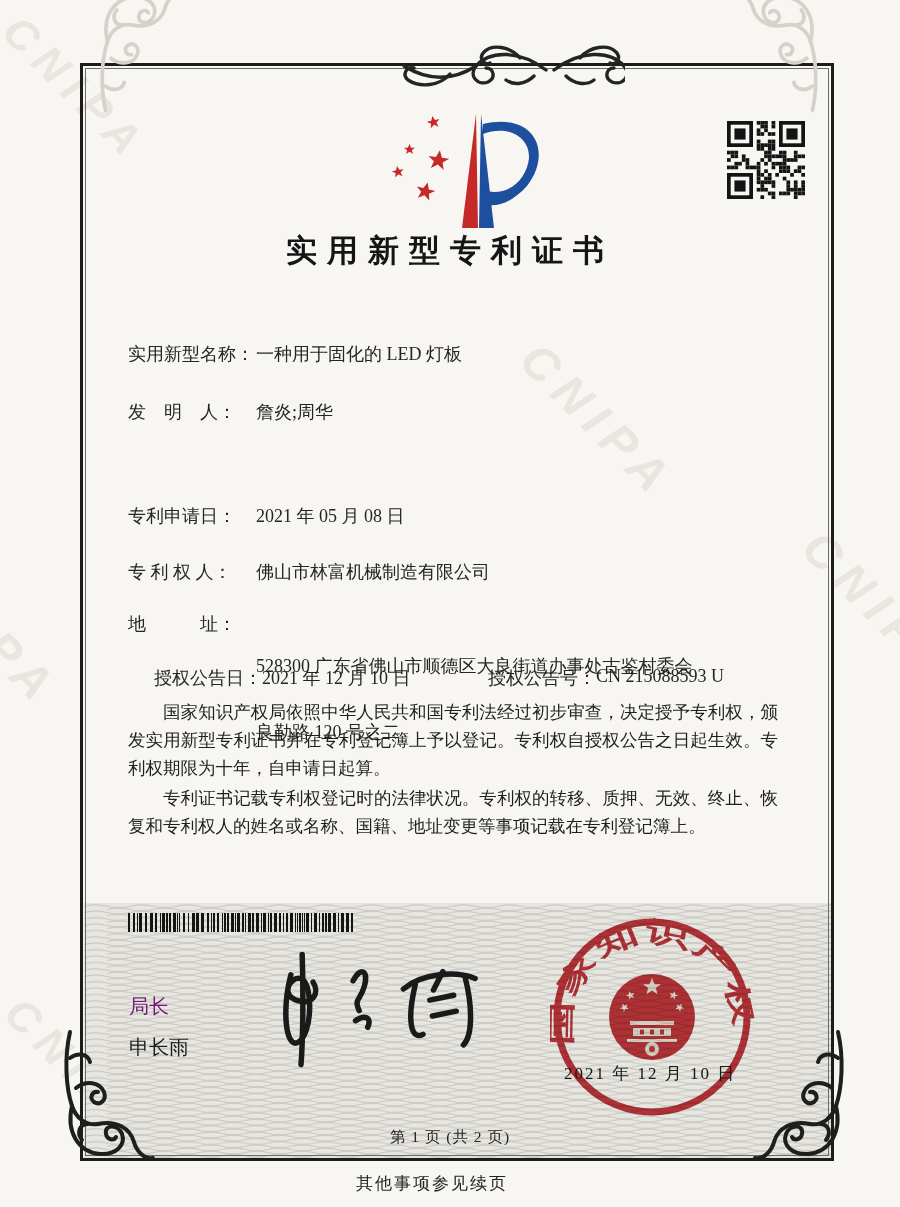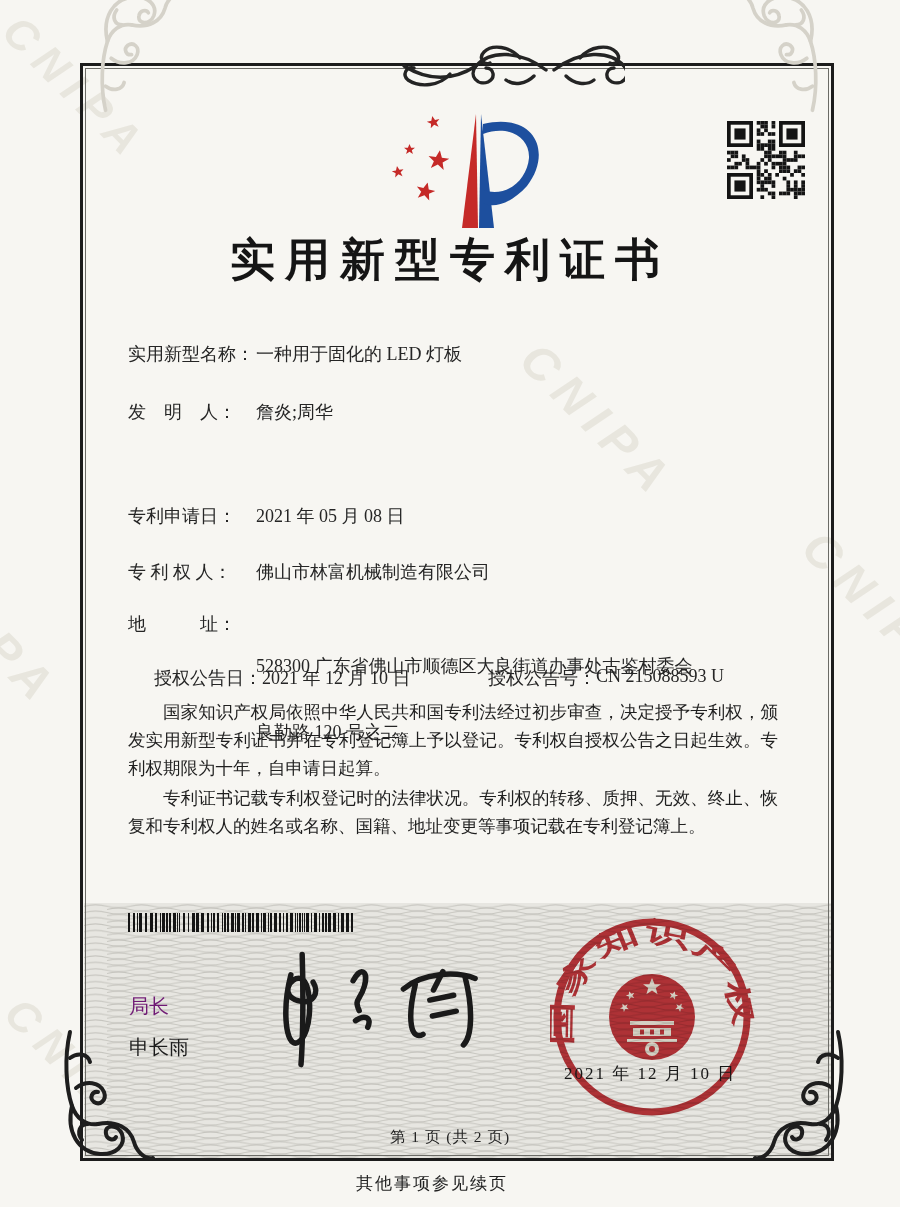--- a/index.html
+++ b/index.html
@@ -28,21 +28,21 @@
   .orn{position:absolute;z-index:3;pointer-events:none;}
   
   .cert-no{
     position:absolute;left:126px;top:116px;font-size:19px;letter-spacing:2px;
     color:#2a2a2a;z-index:3;
   }
   .logo{position:absolute;left:383px;top:108px;z-index:3;}
   .qr{position:absolute;left:727px;top:121px;z-index:3;}
   .title{
     position:absolute;left:0;top:230px;width:100%;text-align:center;
-    font-size:45px;font-weight:bold;letter-spacing:10px;color:#151515;z-index:3;
+    font-size:31px;font-weight:bold;letter-spacing:10px;color:#151515;z-index:3;
   }
   
   .field{position:absolute;left:128px;font-size:18px;color:#252525;z-index:3;display:flex;}
   .field .lbl{width:128px;flex:0 0 auto;}
   .field .val{white-space:pre-wrap;}
   .field .val .line{display:block;}
   .field2{position:absolute;font-size:18px;color:#252525;z-index:3;display:flex;margin-left:26px;}
   
   .body-text{
     position:absolute;left:128px;top:698px;width:650px;z-index:3;

